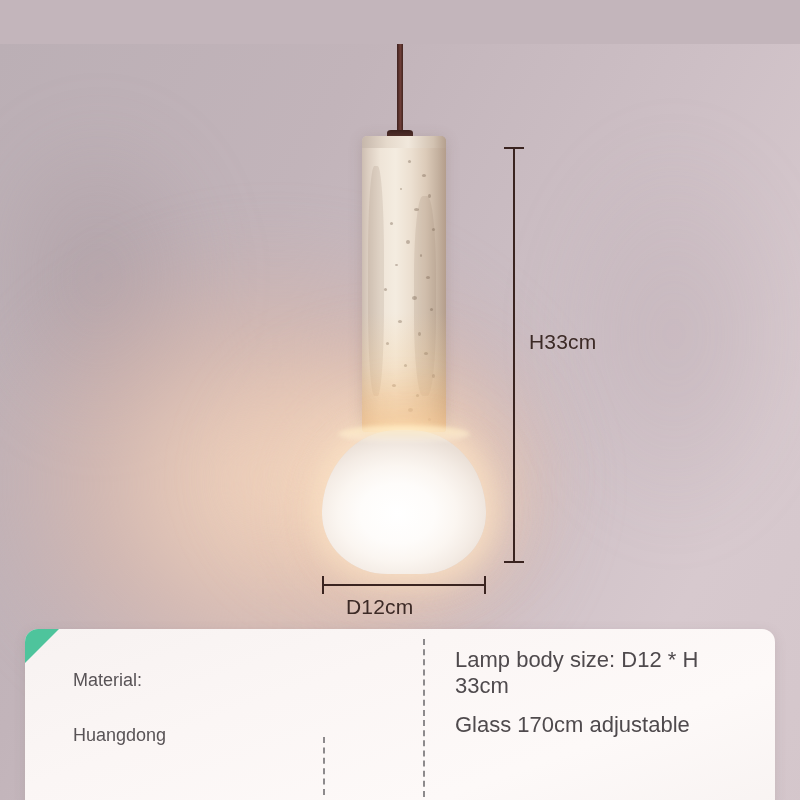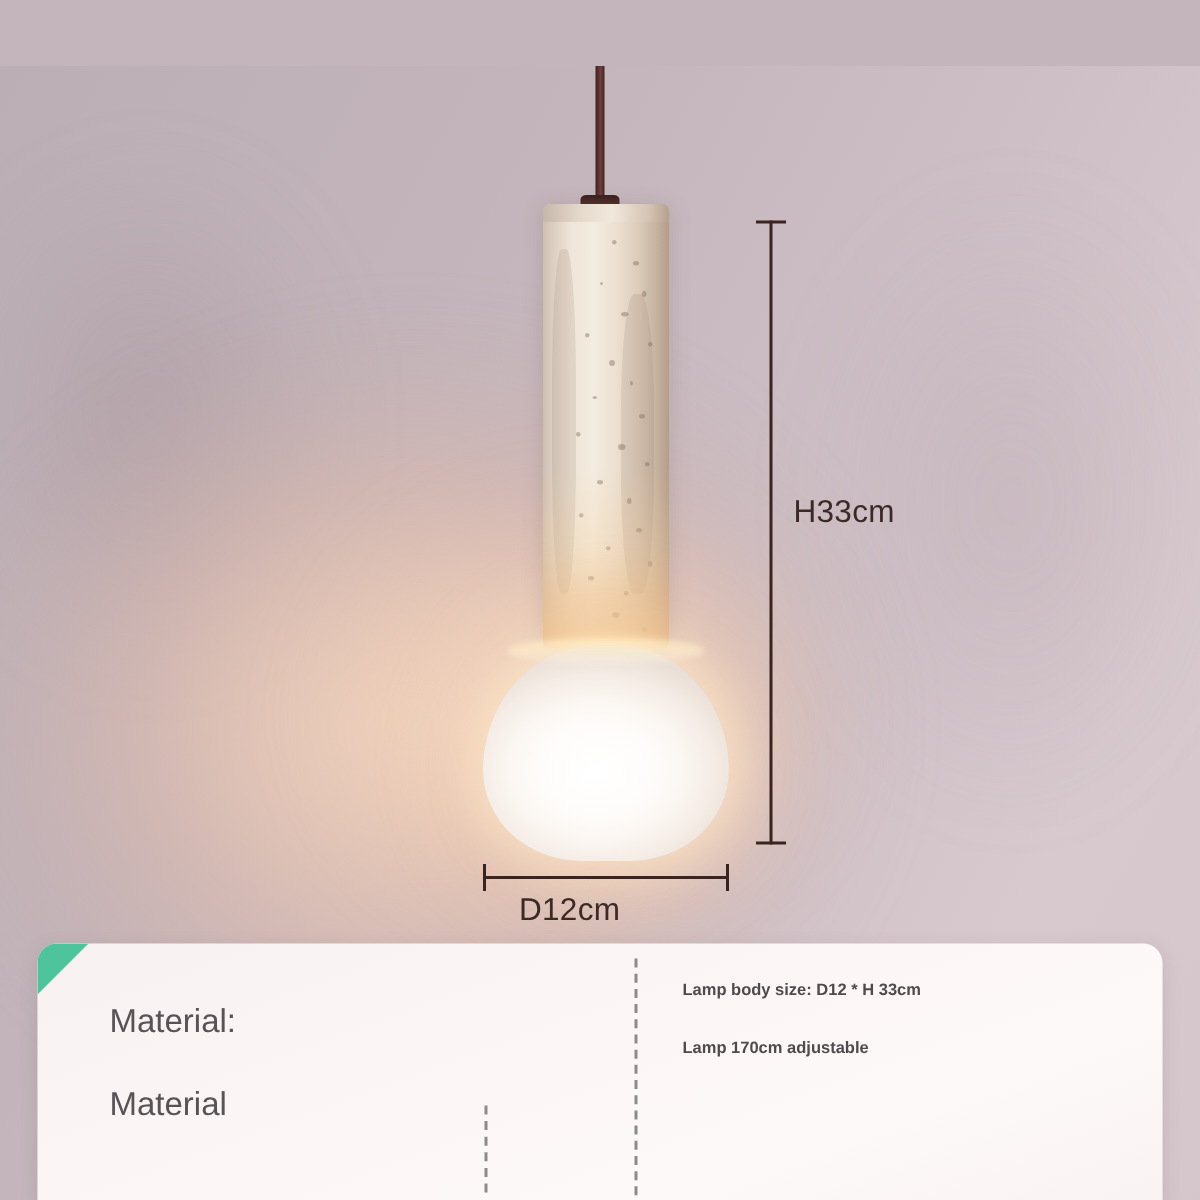--- a/index.html
+++ b/index.html
@@ -140,24 +140,24 @@
     position:absolute;left:0;top:0;width:0;height:0;
     border-top:34px solid #4ec49c;
     border-right:34px solid transparent;
   }
   .dash{position:absolute;width:0;border-left:2px dashed #8d8a8c;}
   #dash-a{left:298px;top:108px;height:58px;}
   #dash-b{left:398px;top:10px;height:168px;}
 
   .mat-block{position:absolute;left:48px;top:24px;width:235px;}
   .mat-line{
-    color:#585356;font-size:22px;line-height:55px;white-space:nowrap;
+    color:#585356;font-size:18px;line-height:55px;white-space:nowrap;
   }
   .spec-block{position:absolute;left:430px;top:18px;width:300px;}
-  .spec-line{color:#4f4a4d;font-size:11px;line-height:26px;font-weight:bold;}
+  .spec-line{color:#4f4a4d;font-size:22px;line-height:26px;}
   .spec-line.gap{margin-top:13px;}
 </style>
 </head>
 <body>
 
 <div id="stage">
 
   <div class="bg-base"></div>
   <div class="bg-shadow-l"></div>
   <div class="bg-shadow-r"></div>
@@ -213,22 +213,22 @@
   <div class="tick" style="left:484px;top:532px;width:2px;height:18px;"></div>
   <div class="dim-label" id="lbl-d">D12cm</div>
 
   <div class="panel">
     <div class="corner-fold"></div>
     <div class="dash" id="dash-a"></div>
     <div class="dash" id="dash-b"></div>
 
     <div class="mat-block">
       <div class="mat-line">Material:</div>
-      <div class="mat-line">Material</div>
+      <div class="mat-line">Huangdong</div>
     </div>
 
     <div class="spec-block">
       <div class="spec-line">Lamp body size: D12 * H 33cm</div>
-      <div class="spec-line gap">Lamp 170cm adjustable</div>
+      <div class="spec-line gap">Glass 170cm adjustable</div>
     </div>
   </div>
 
 </div>
 
 </body></html>

